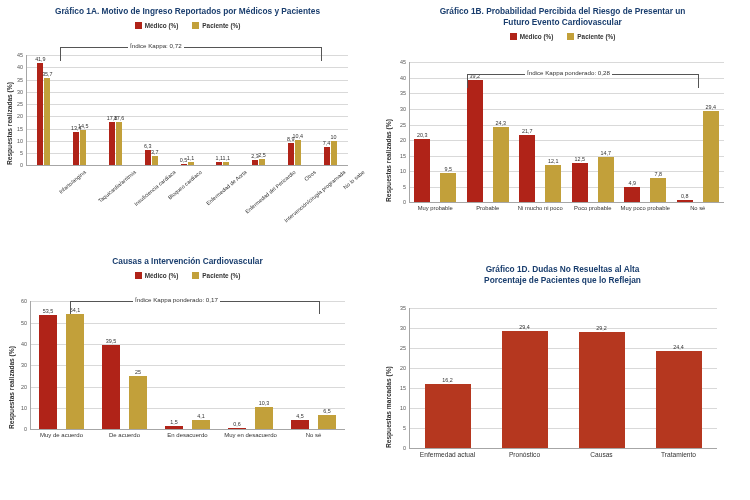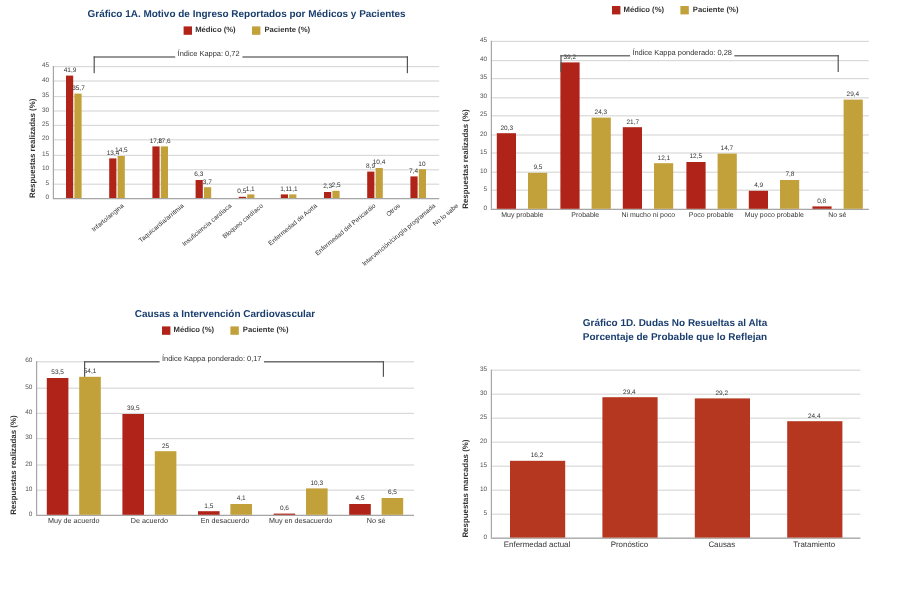--- a/index.html
+++ b/index.html
@@ -5,21 +5,21 @@
   html,body{margin:0;padding:0;}
   body{
     width:750px;height:500px;
     background:#ffffff;
     font-family:"Liberation Sans", sans-serif;
     color:#333;
     overflow:hidden;
     position:relative;
   }
   .quad{position:absolute;box-sizing:border-box;}
-  .q-a{left:18px;top:0;width:375px;height:250px;}
+  .q-a{left:0;top:0;width:375px;height:250px;}
   .q-b{left:375px;top:0;width:375px;height:250px;}
   .q-c{left:0;top:250px;width:375px;height:250px;}
   .q-d{left:375px;top:250px;width:375px;height:250px;}
 
   .ctitle{
     text-align:center;
     font-size:8.3px;
     font-weight:bold;
     color:#1a3e6e;
     line-height:1.35;
@@ -180,20 +180,24 @@
       <div class="blab" style="position: absolute; left: 326.611px; bottom: auto; top: 110.911px; transform: translateX(-50%);">7,4</div>
       <div class="bar" style="position: absolute; left: 330.611px; width: 6px; height: 24.4444px; top: 111.556px; background: rgb(194, 160, 58);"></div>
       <div class="blab" style="position: absolute; left: 333.611px; bottom: auto; top: 104.556px; transform: translateX(-50%);">10</div>
       <div class="xl-rot" style="position: absolute; left: 336.111px; top: 140px;">No lo sabe</div>
       <div class="bracket" style="left: 60px; top: 18px; width: 262px; height: 14px;"></div>
       <div class="kappa" style="left: 128px; top: 13px; background: rgb(255, 255, 255); padding: 0px 2px;">Índice Kappa: 0,72</div>
     </div>
 </div>
 
 <div class="quad q-b">
+  <div class="ctitle">
+    <span>Gráfico 1B. Probabilidad Percibida del Riesgo de Presentar un</span>
+    <span class="l2">Futuro Evento Cardiovascular</span>
+  </div>
   <div class="legend">
     <span class="lg-item">
       <i class="swatch sw-med"></i>
       <span>Médico (%)</span>
     </span>
     <span class="lg-item">
       <i class="swatch sw-pac"></i>
       <span>Paciente (%)</span>
     </span>
   </div>
@@ -314,21 +318,21 @@
       <div class="blab" style="position: absolute; left: 327px; bottom: auto; top: 129.133px; transform: translateX(-50%);">6,5</div>
       <div class="xl" style="position: absolute; left: 282px; width: 63px; top: 153px; display: block; text-align: center; font-size: 6px;">No sé</div>
       <div class="bracket" style="left: 70px; top: 22px; width: 250px; height: 13px;"></div>
       <div class="kappa" style="left: 133px; top: 17px; background: rgb(255, 255, 255); padding: 0px 2px;">Índice Kappa ponderado: 0,17</div>
     </div>
 </div>
 
 <div class="quad q-d">
   <div class="ctitle" style="padding-top:14px;text-align:center;">
     <span>Gráfico 1D. Dudas No Resueltas al Alta</span>
-    <span class="l2">Porcentaje de Probable que lo Reflejan</span>
+    <span class="l2">Porcentaje de Pacientes que lo Reflejan</span>
   </div>
   <div class="plotwrap" id="plot-d" style="height:195px;margin-top:8px;">
       <div class="ylab" style="left: 10px; top: 154px;">Respuestas marcadas (%)</div>
       <div class="gline" style="top: 154px; left: 34px; width: 308px;"></div>
       <div class="ytick" style="top: 154px; left: 18px; width: 13px;">0</div>
       <div class="gline" style="top: 134px; left: 34px; width: 308px;"></div>
       <div class="ytick" style="top: 134px; left: 18px; width: 13px;">5</div>
       <div class="gline" style="top: 114px; left: 34px; width: 308px;"></div>
       <div class="ytick" style="top: 114px; left: 18px; width: 13px;">10</div>
       <div class="gline" style="top: 94px; left: 34px; width: 308px;"></div>

